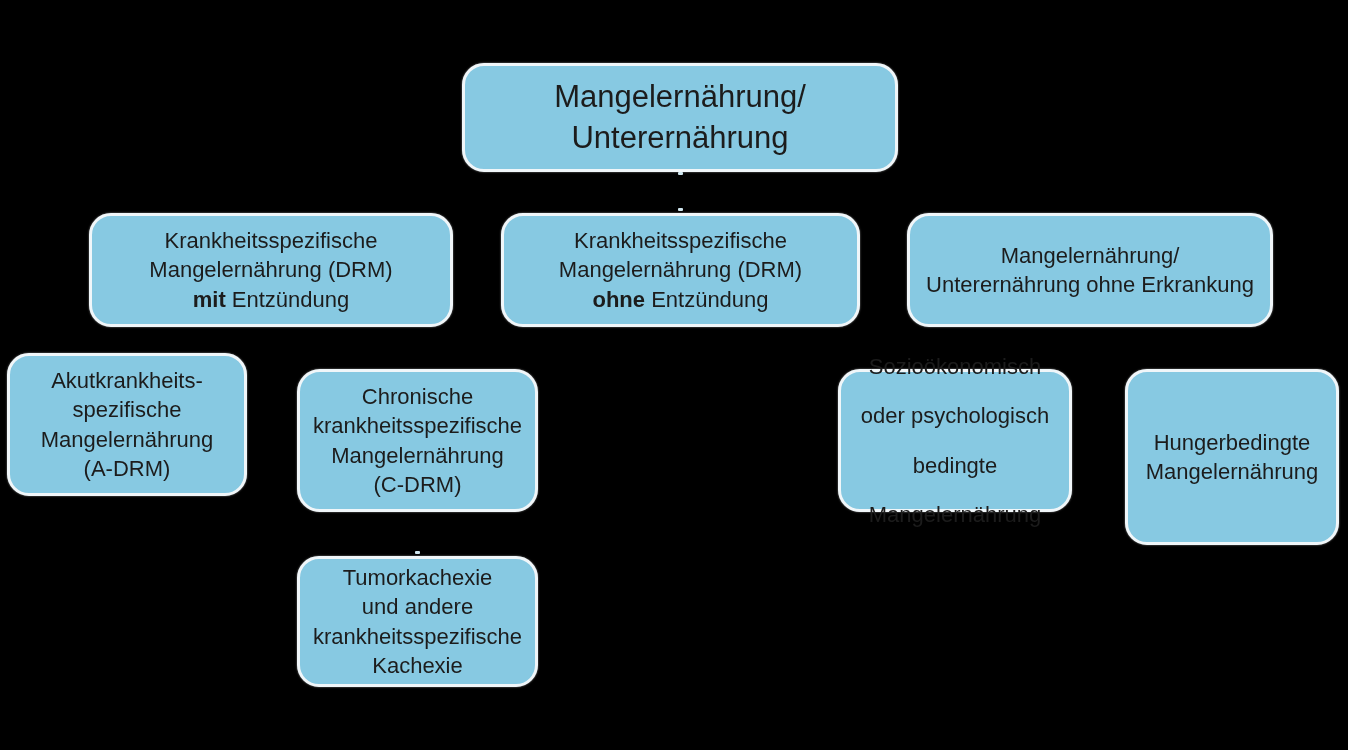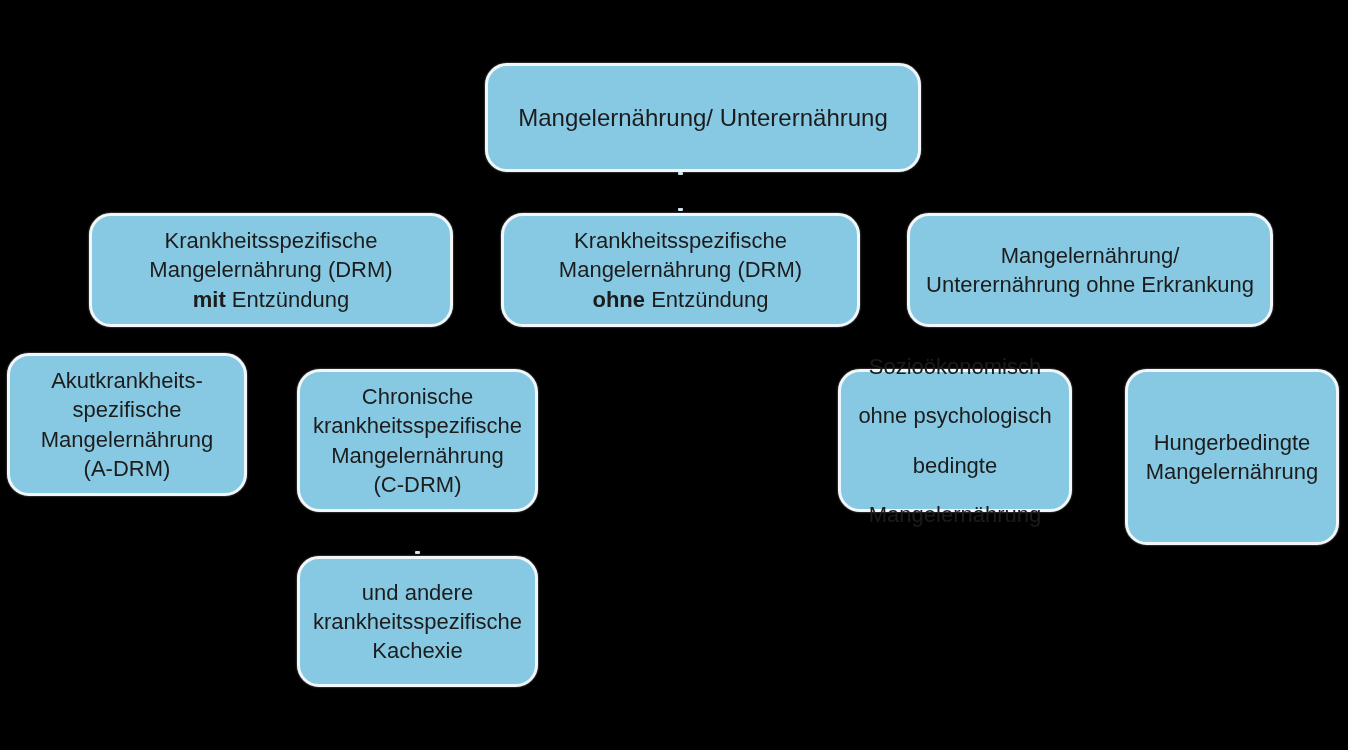--- a/index.html
+++ b/index.html
@@ -26,21 +26,21 @@
     color: var(--text);
     display: flex;
     flex-direction: column;
     justify-content: center;
     align-items: center;
     text-align: center;
     font-size: 22px;
     line-height: 1.32;
     box-shadow: 0 0 2px rgba(255,255,255,0.55);
   }
-  .box.fs-lg { font-size: 24px; margin-left: 23px; }
+  .box.fs-lg { font-size: 31px; }
   .line { width: 100%; }
   b { font-weight: bold; }
   
   .nub {
     position: absolute;
     width: 5px;
     height: 3px;
     background: #cfe6ef;
     border-radius: 1px;
   }
@@ -80,31 +80,32 @@
 
   <div class="box" style="left:297px; top:369px; width:241px; height:143px;border-radius:23px;">
     <div class="line">Chronische</div>
     <div class="line">krankheitsspezifische</div>
     <div class="line">Mangelernährung</div>
     <div class="line">(C-DRM)</div>
   </div>
 
   <div class="box" style="left:838px; top:369px; width:234px; height:143px;gap:20px;">
     <div class="line">Sozioökonomisch</div>
-    <div class="line">ohne psychologisch</div>
+    <div class="line">oder psychologisch</div>
     <div class="line">bedingte</div>
     <div class="line">Mangelernährung</div>
   </div>
 
   <div class="box" style="left:1125px; top:369px; width:214px; height:176px;">
     <div class="line">Hungerbedingte</div>
     <div class="line">Mangelernährung</div>
   </div>
 
   <div class="box" style="left:297px; top:556px; width:241px; height:131px;">
+    <div class="line">Tumorkachexie</div>
     <div class="line">und andere</div>
     <div class="line">krankheitsspezifische</div>
     <div class="line">Kachexie</div>
   </div>
 
   <span class="nub" style="left:678px; top:172px;"></span>
   <span class="nub" style="left:678px; top:208px;"></span>
   <span class="nub" style="left:415px; top:551px;"></span>
 
 </div>

